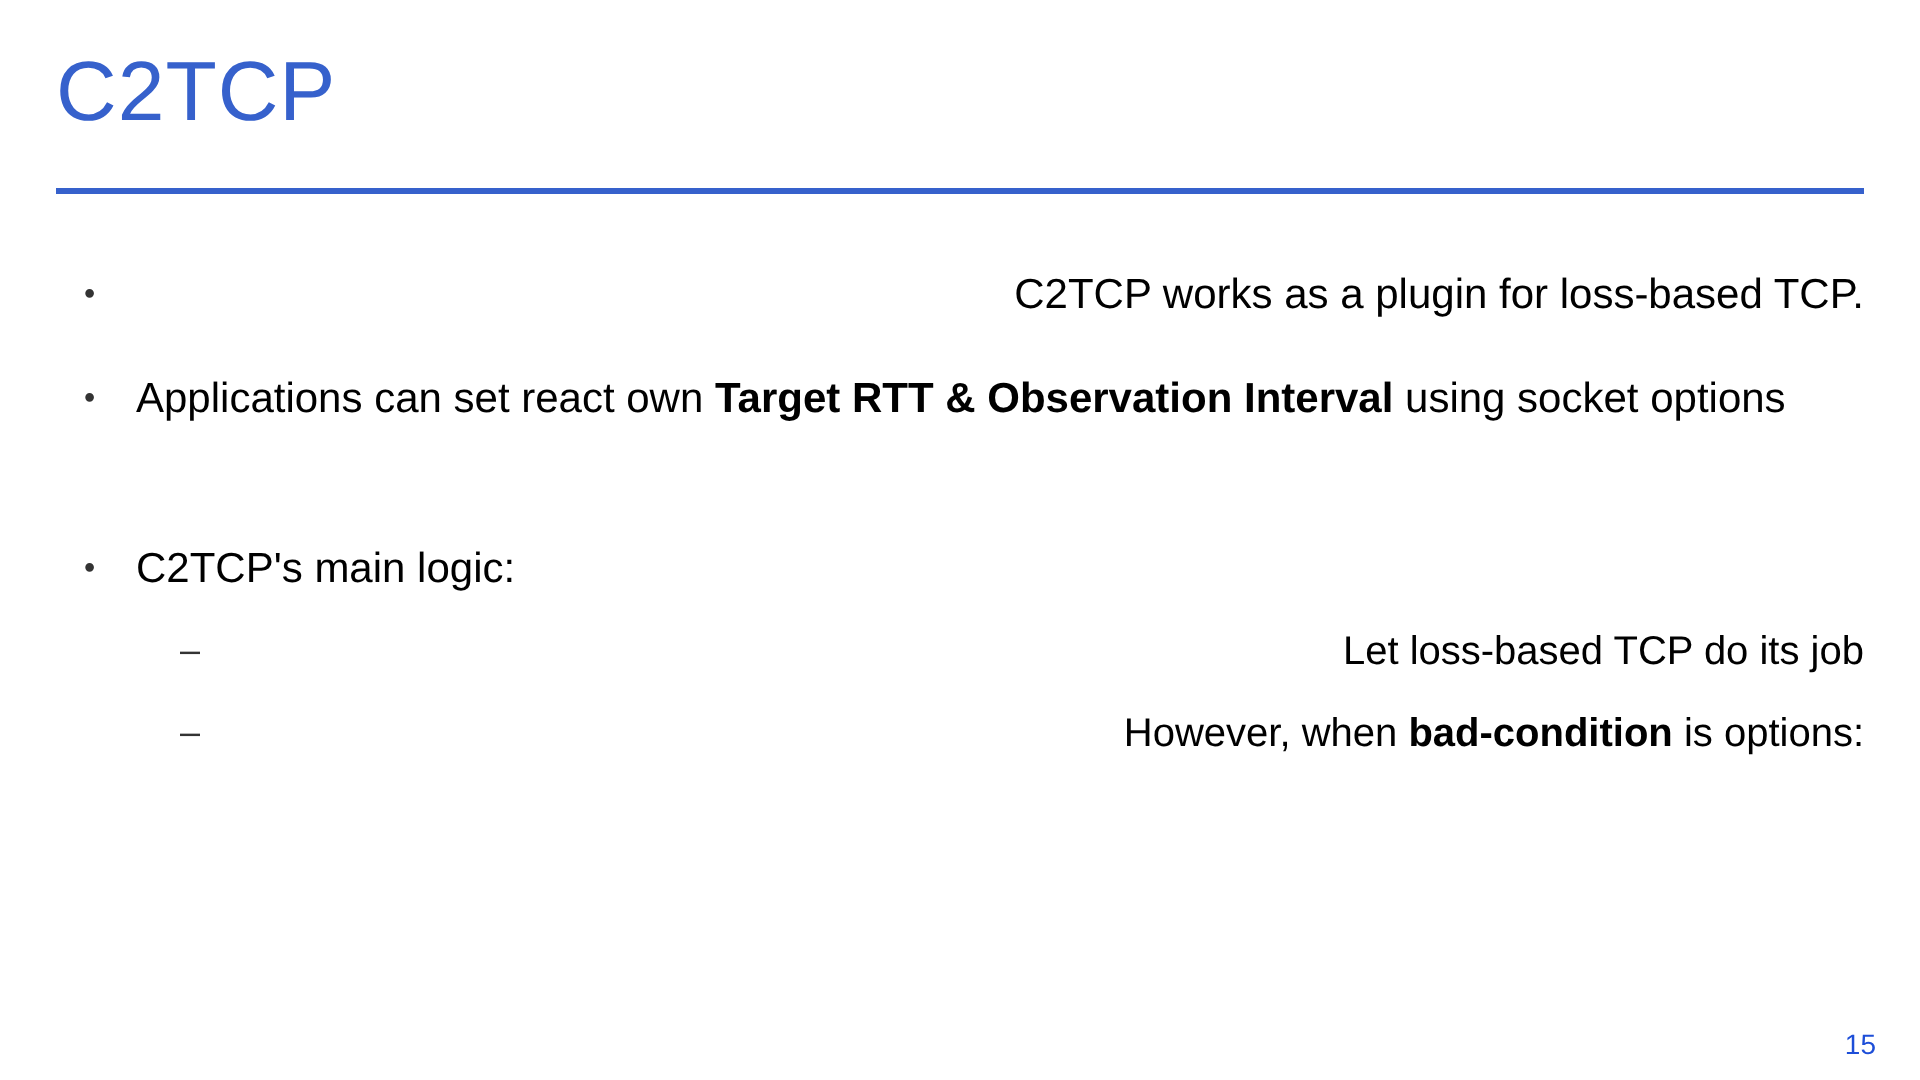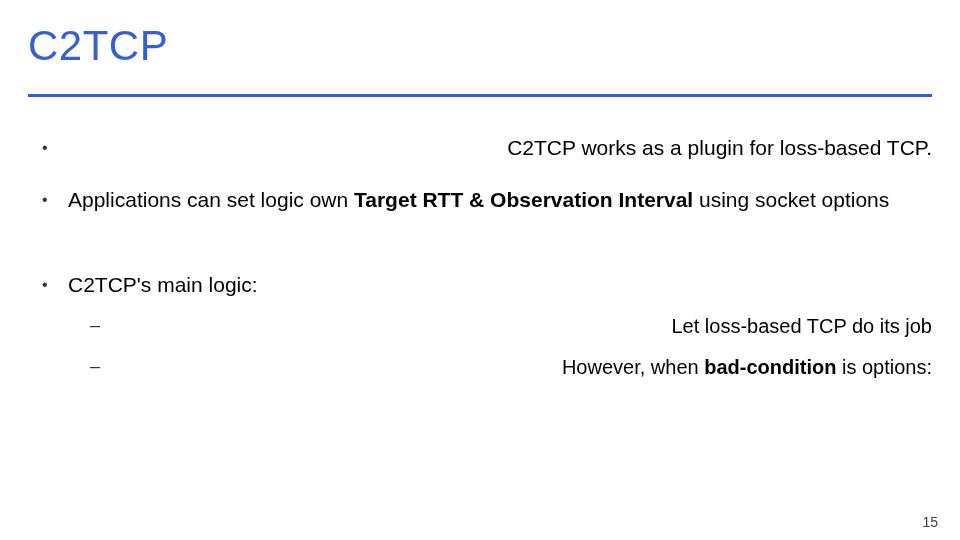--- a/index.html
+++ b/index.html
@@ -107,40 +107,40 @@
     font-size: 12px;
     line-height: 22px;
     color: #333;
   }
   b { font-weight: bold; }
   .pagenum {
     position: absolute;
     right: 22px;
     bottom: 10px;
     font-size: 14px;
-    color: #404040;
+    color: #1d4ed8;
   }
 </style>
 </head>
 <body>
 
 <div class="slide">
 
   <div class="title">C2TCP</div>
   <div class="rule"></div>
 
   <div class="content">
     <ul class="level1">
 
       <li>
         <span>C2TCP works as a plugin for loss-based TCP.</span>
       </li>
 
       <li>
-        <span>Applications can set logic own </span><b>Target RTT &amp; Observation Interval</b><span> using socket options</span>
+        <span>Applications can set react own </span><b>Target RTT &amp; Observation Interval</b><span> using socket options</span>
       </li>
 
       <li class="spaced">
         <span>C2TCP's main logic:</span>
 
         <ul class="level2">
           <li>
             <span>Let loss-based TCP do its job</span>
           </li>
           <li>

